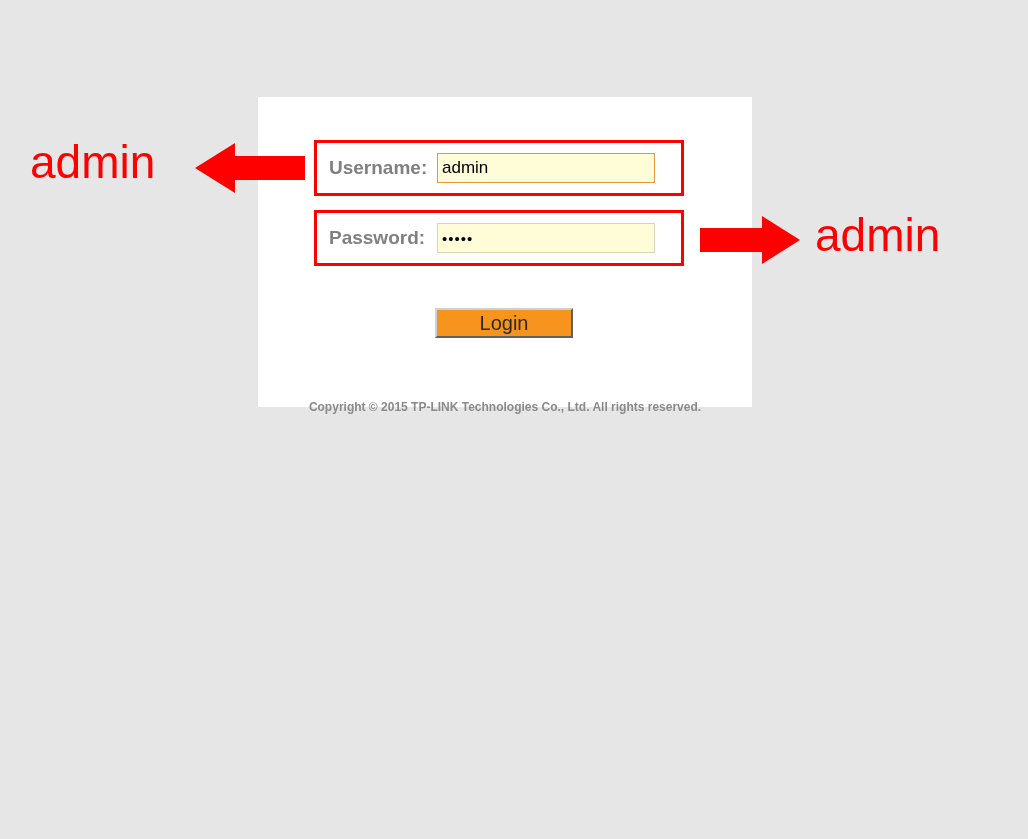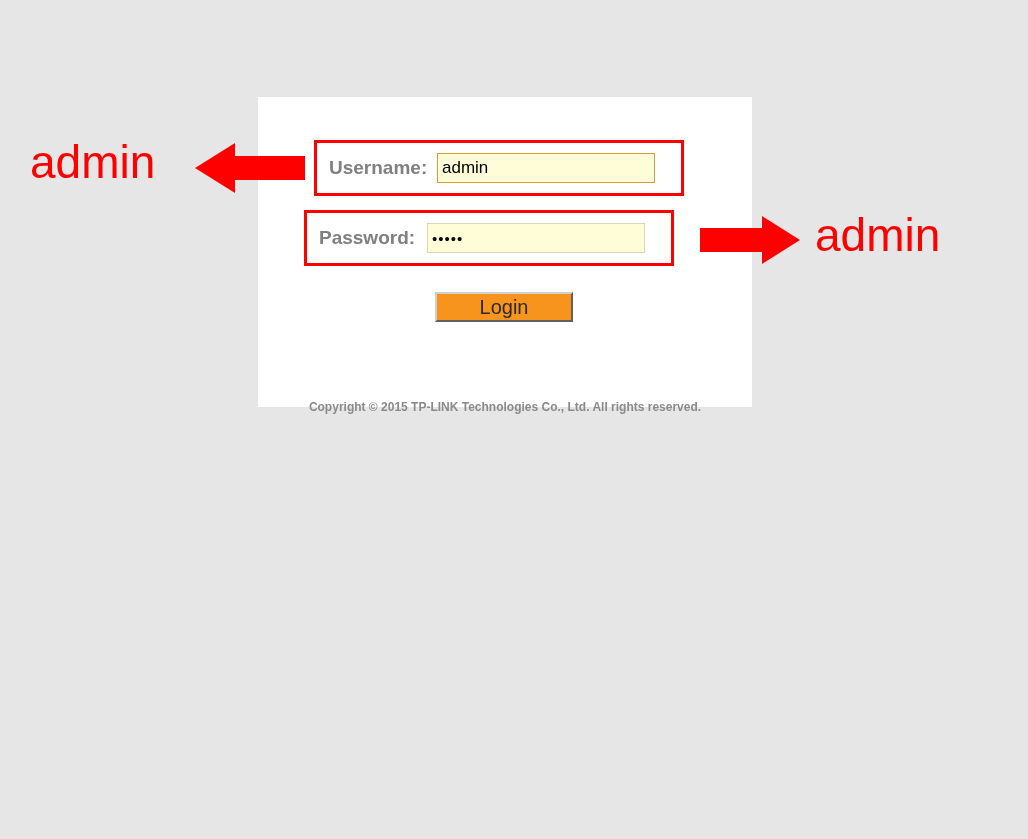--- a/index.html
+++ b/index.html
@@ -30,21 +30,21 @@
       display: flex;
       align-items: center;
     }
     .field-group.username {
       left: 314px;
       top: 140px;
       width: 370px;
       height: 56px;
     }
     .field-group.password {
-      left: 304px;
+      left: 314px;
       top: 210px;
       width: 370px;
       height: 56px;
     }
     .field-label {
       color: #808080;
       font-size: 19px;
       font-weight: bold;
       padding-left: 12px;
       width: 120px;
@@ -54,21 +54,21 @@
       border: 1px solid #e09a3a;
       height: 30px;
       width: 218px;
       font-size: 17px;
       padding: 2px 4px;
       font-family: Verdana, Arial, sans-serif;
     }
     .login-button {
       position: absolute;
       left: 435px;
-      top: 292px;
+      top: 308px;
       width: 138px;
       height: 30px;
       background: #f7941e;
       border-top: 2px solid #d0d0d0;
       border-left: 2px solid #d0d0d0;
       border-right: 2px solid #606060;
       border-bottom: 2px solid #606060;
       font-size: 20px;
       color: #2a2a2a;
       cursor: pointer;

